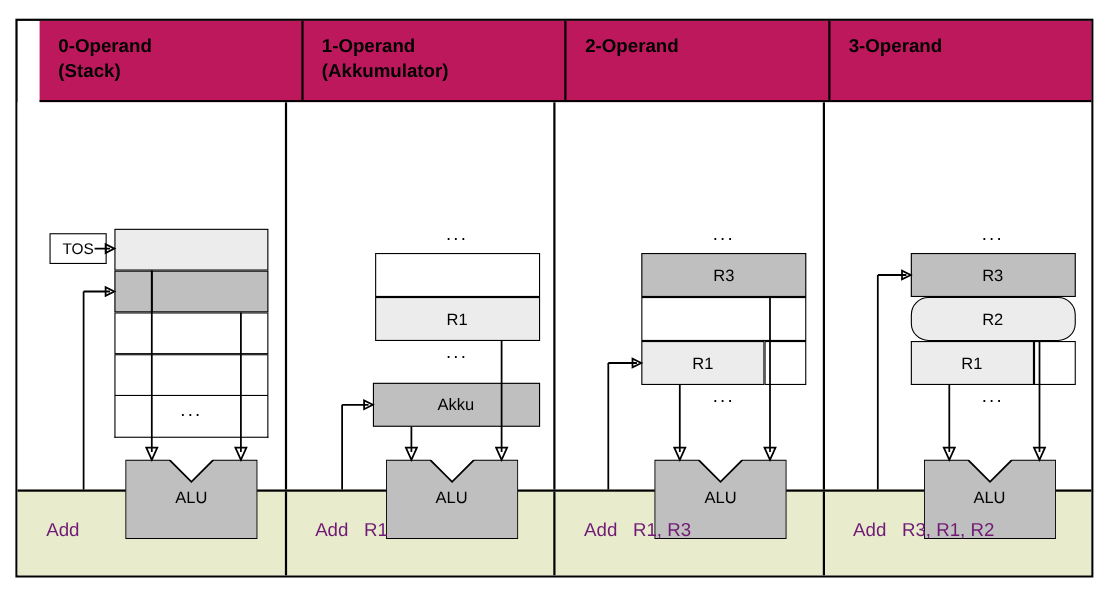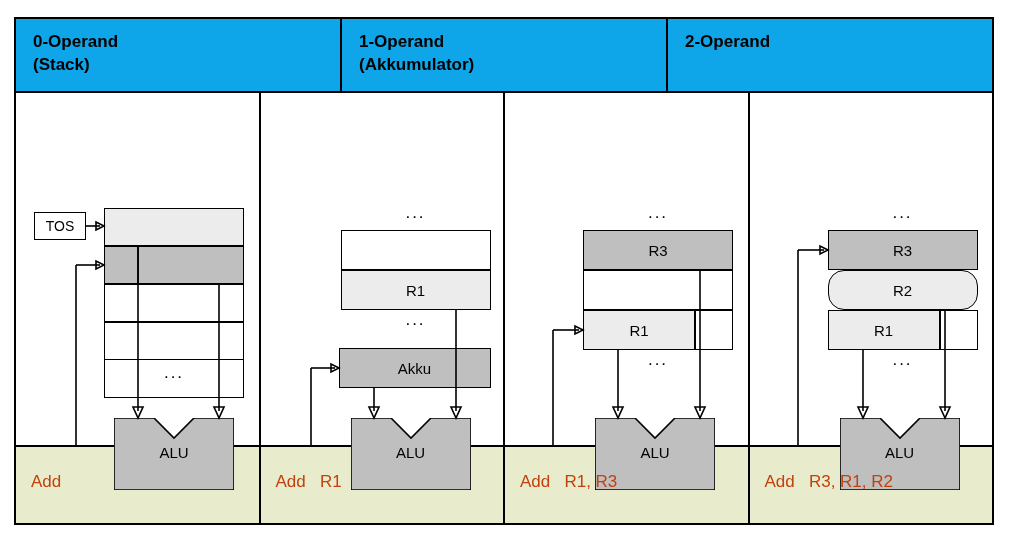--- a/index.html
+++ b/index.html
@@ -22,22 +22,23 @@
     border: 2px solid #000000;
     box-sizing: border-box;
     background: #ffffff;
     display: flex;
     flex-direction: column;
   }
   .header-row {
     display: flex;
     height: 72px;
     flex: 0 0 72px;
-    background: #0ea5e9;
+    background: #be185d;
     border-bottom: 2px solid #000000;
+    margin-left: 20px;
   }
   .body-row {
     display: flex;
     flex: 1 1 auto;
     background: #ffffff;
   }
   .footer-row {
     display: flex;
     height: 76px;
     flex: 0 0 76px;
@@ -55,22 +56,22 @@
   .header-title {
     font-size: 17px;
     font-weight: bold;
     color: #000000;
     padding: 12px 0 0 17px;
     line-height: 1.35;
     white-space: pre-line;
   }
   .footer-text {
     font-size: 17px;
-    color: #c2410c;
-    padding: 25px 0 0 15px;
+    color: #701a75;
+    padding: 25px 0 0 26px;
     white-space: pre;
   }
   .cell-stage {
     position: absolute;
     inset: 0;
   }
   
   .box {
     position: absolute;
     box-sizing: border-box;
@@ -133,36 +134,39 @@
       <div class="header-title">0-Operand
 (Stack)</div>
     </div>
     <div class="col">
       <div class="header-title">1-Operand
 (Akkumulator)</div>
     </div>
     <div class="col">
       <div class="header-title">2-Operand</div>
     </div>
+    <div class="col">
+      <div class="header-title">3-Operand</div>
+    </div>
   </div>
 
   <div class="body-row">
 
     <div class="col">
       <div class="cell-stage">
 
         <div class="box fill-light" style="left:88px; top:115px; width:140px; height:38px;"></div>
         <div class="box fill-dark" style="left:88px; top:153px; width:140px; height:38px;"></div>
         <div class="box fill-white" style="left:88px; top:191px; width:140px; height:38px;"></div>
         <div class="box fill-white" style="left:88px; top:229px; width:140px; height:38px;"></div>
         <div class="box fill-white" style="left:88px; top:267px; width:140px; height:38px; border-top:none;"></div>
 
         <div class="dots" style="left:88px; top:270px; width:140px;">...</div>
 
-        <div class="tos" style="left:18px; top:119px; width:52px; height:28px;">TOS</div>
+        <div class="tos" style="left:29px; top:119px; width:52px; height:28px;">TOS</div>
 
         <div class="alu" style="left:98px; top:325px; width:120px; height:72px;">
           <svg width="120" height="72" viewBox="0 0 120 72">
             <polygon points="0,0 40,0 60,20 80,0 120,0 120,72 0,72" fill="#bfbfbf" stroke="#000000" stroke-width="1.6"></polygon>
           </svg>
           <div class="alu-label">ALU</div>
         </div>
 
         <svg class="wire">
 

